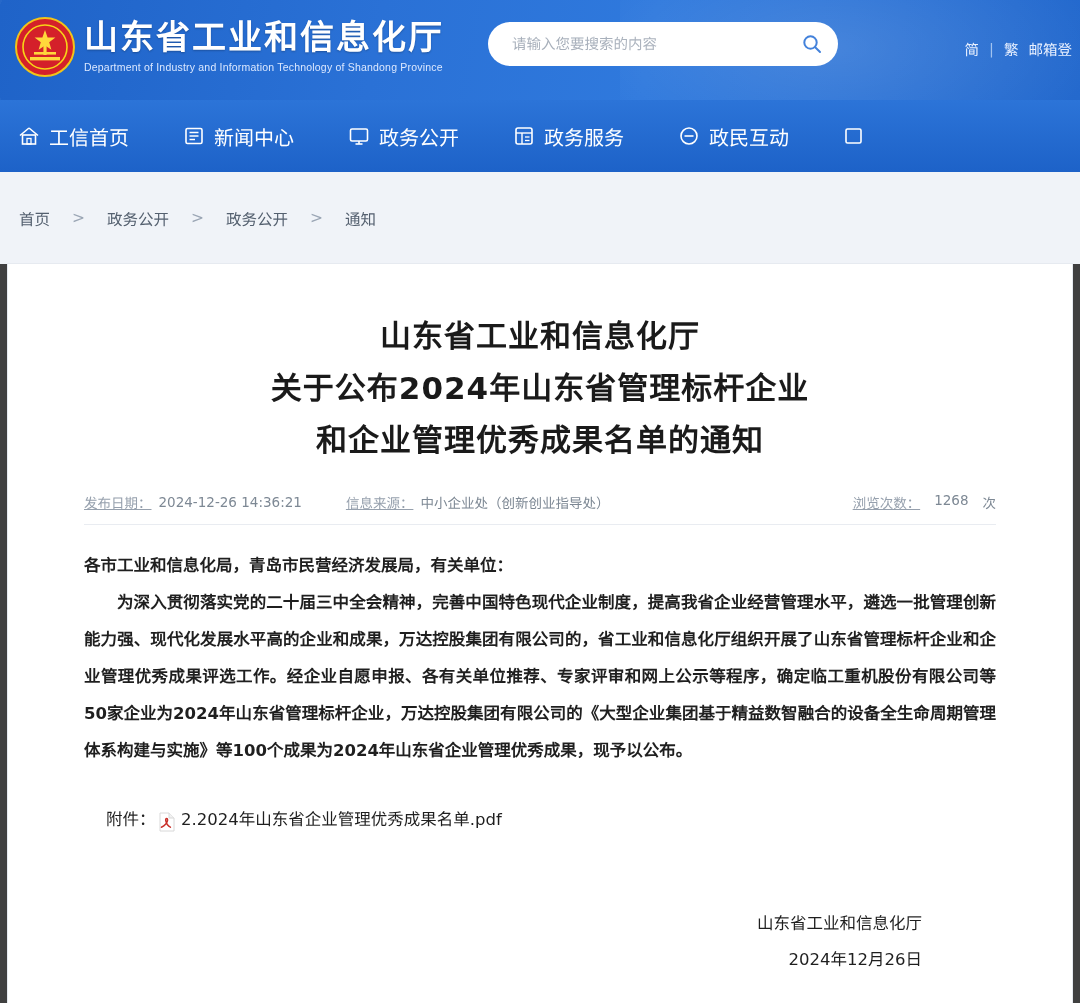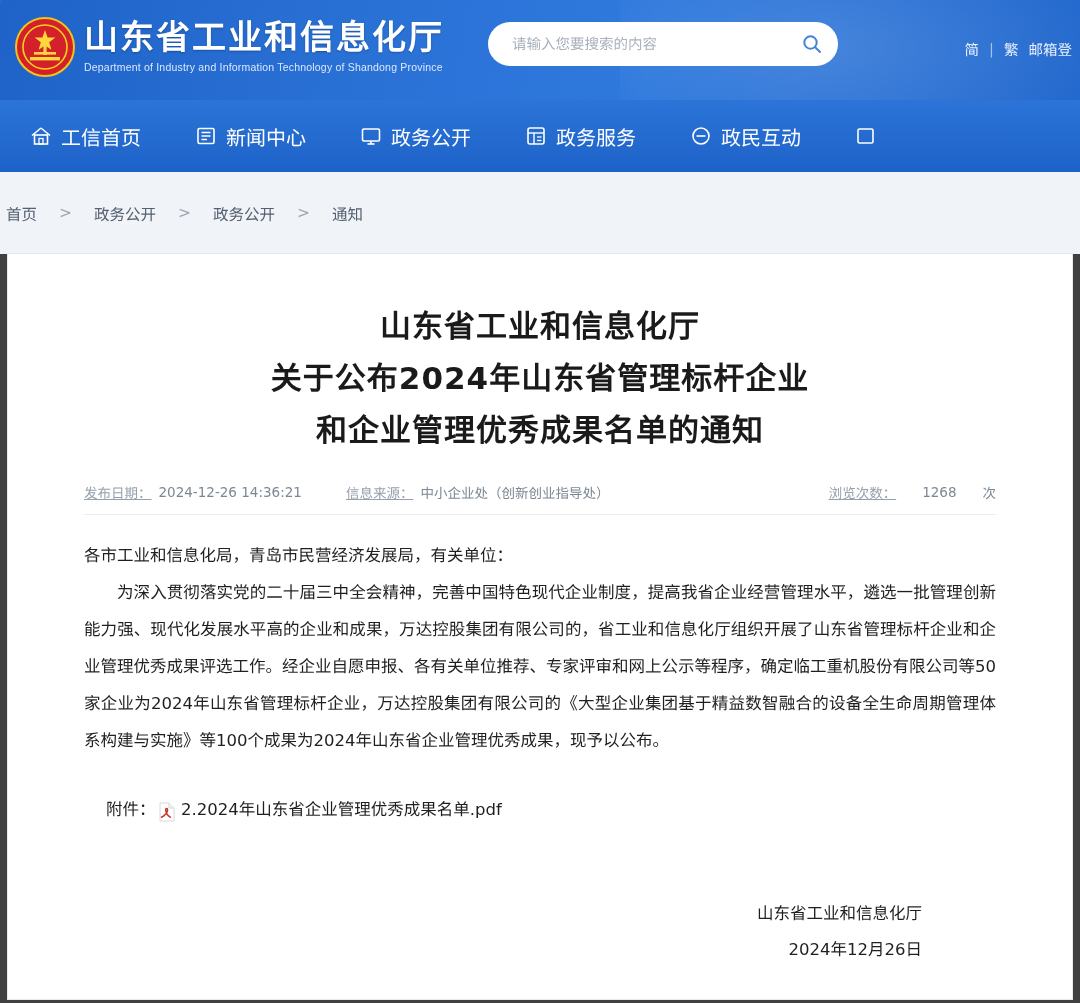--- a/index.html
+++ b/index.html
@@ -97,21 +97,21 @@
     font-family: "DejaVu Sans", "Liberation Sans", sans-serif;
   }
   .top-links .sep { color: #9dc0ef; }
 
   
   .nav {
     height: 72px;
     background: linear-gradient(180deg, #2c74d8 0%, #1d62c8 100%);
     display: flex;
     align-items: center;
-    padding-left: 30px;
+    padding-left: 18px;
     position: relative;
     overflow: hidden;
   }
   .nav-item {
     display: flex; align-items: center;
     gap: 9px;
     color: #ffffff;
     font-size: 20px;
     margin-right: 54px;
     white-space: nowrap;
@@ -120,24 +120,24 @@
   }
   .nav-item .nav-ico {
     width: 22px; height: 22px;
     display: inline-flex; align-items: center; justify-content: center;
     color: #fff;
   }
   .nav-item.partial { margin-right: 0; }
 
   
   .crumb-wrap {
-    height: 82px;
+    height: 92px;
     background: #f0f3f8;
     display: flex; align-items: center;
-    padding-left: 6px;
+    padding-left: 19px;
     font-size: 15.5px;
     color: #5a6575;
     font-family: "DejaVu Sans", "Liberation Sans", sans-serif;
   }
   .crumb-item { color: #54606f; cursor: pointer; }
   .crumb-sep { margin: 0 22px; color: #9aa5b4; }
 
   
   .paper {
     position: relative;
@@ -161,33 +161,34 @@
     display: flex;
     align-items: center;
     font-size: 13.5px;
     color: #8b96a3;
     font-family: "DejaVu Sans", "Liberation Sans", sans-serif;
   }
   .meta .m-label { color: #96a0ad; text-decoration: underline; }
   .meta .m-val { color: #7d8894; margin-left: 7px; }
   .meta .m-g1 { margin-right: 44px; }
   .meta .m-g2 { margin-right: auto; }
-  .meta .m-g3 { display: flex; align-items: center; gap: 19px; }
+  .meta .m-g3 { display: flex; gap: 7px; }
   .meta-divider {
     border-bottom: 1px solid #e9ecf1;
     margin-top: 12px;
   }
 
   .body-text {
     margin-top: 22px;
     font-size: 16.5px;
     line-height: 37px;
     color: #1f1f1f;
     text-align: justify;
     font-family: "DejaVu Sans", "Liberation Sans", sans-serif;
+    font-weight: bold;
   }
   .body-text p { margin: 0; }
   .body-text p.indent { text-indent: 2em; }
 
   .attach {
     margin-top: 34px;
     font-size: 16.5px;
     line-height: 33px;
     color: #1f1f1f;
     font-family: "DejaVu Sans", "Liberation Sans", sans-serif;

